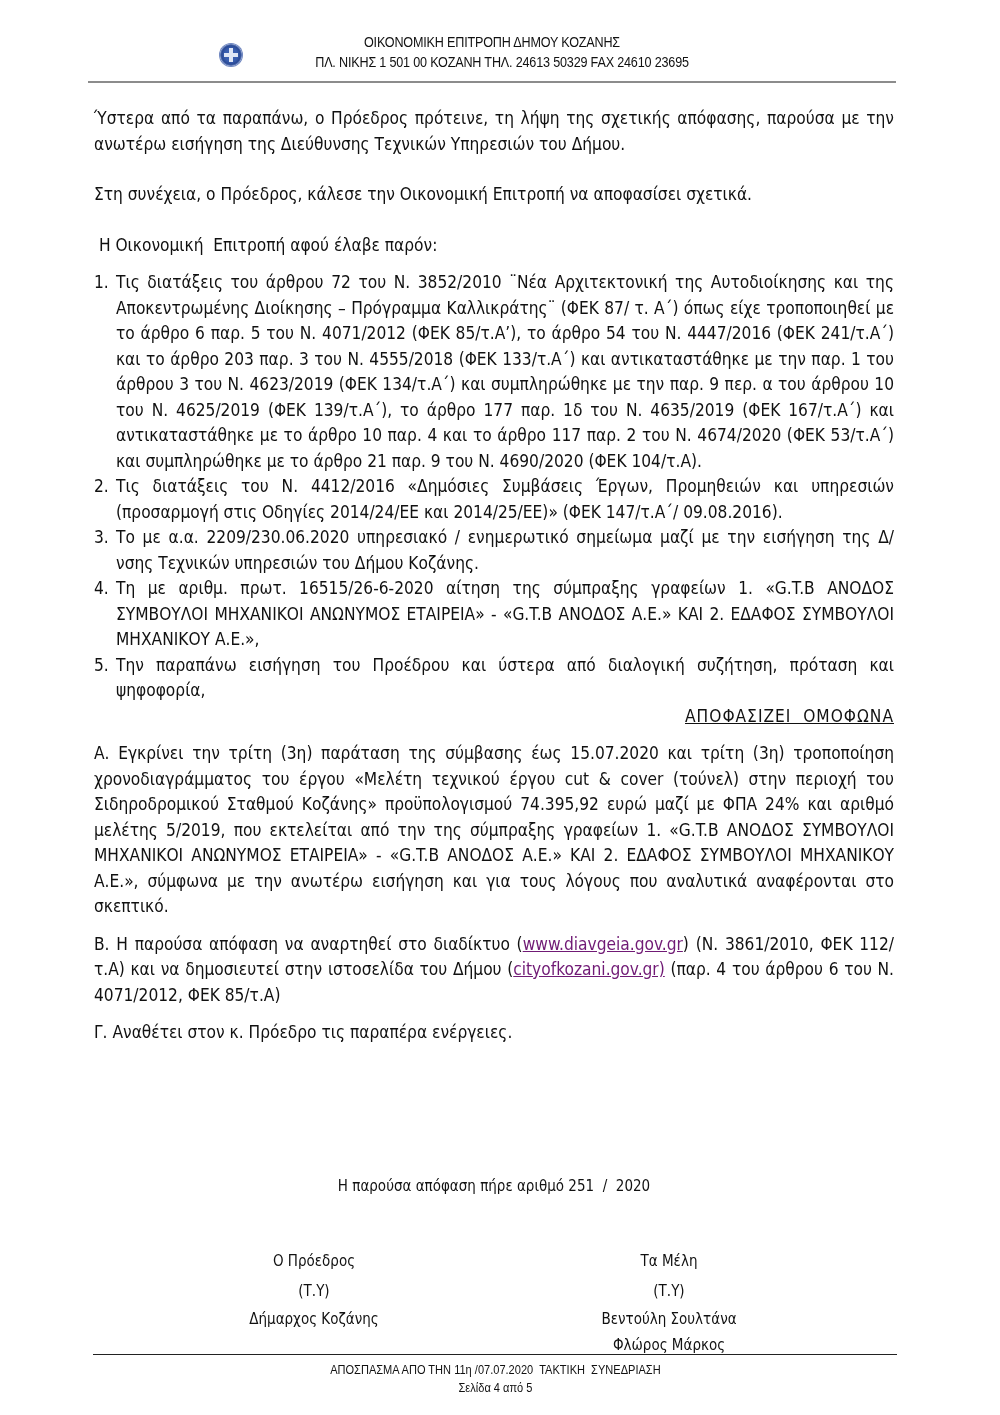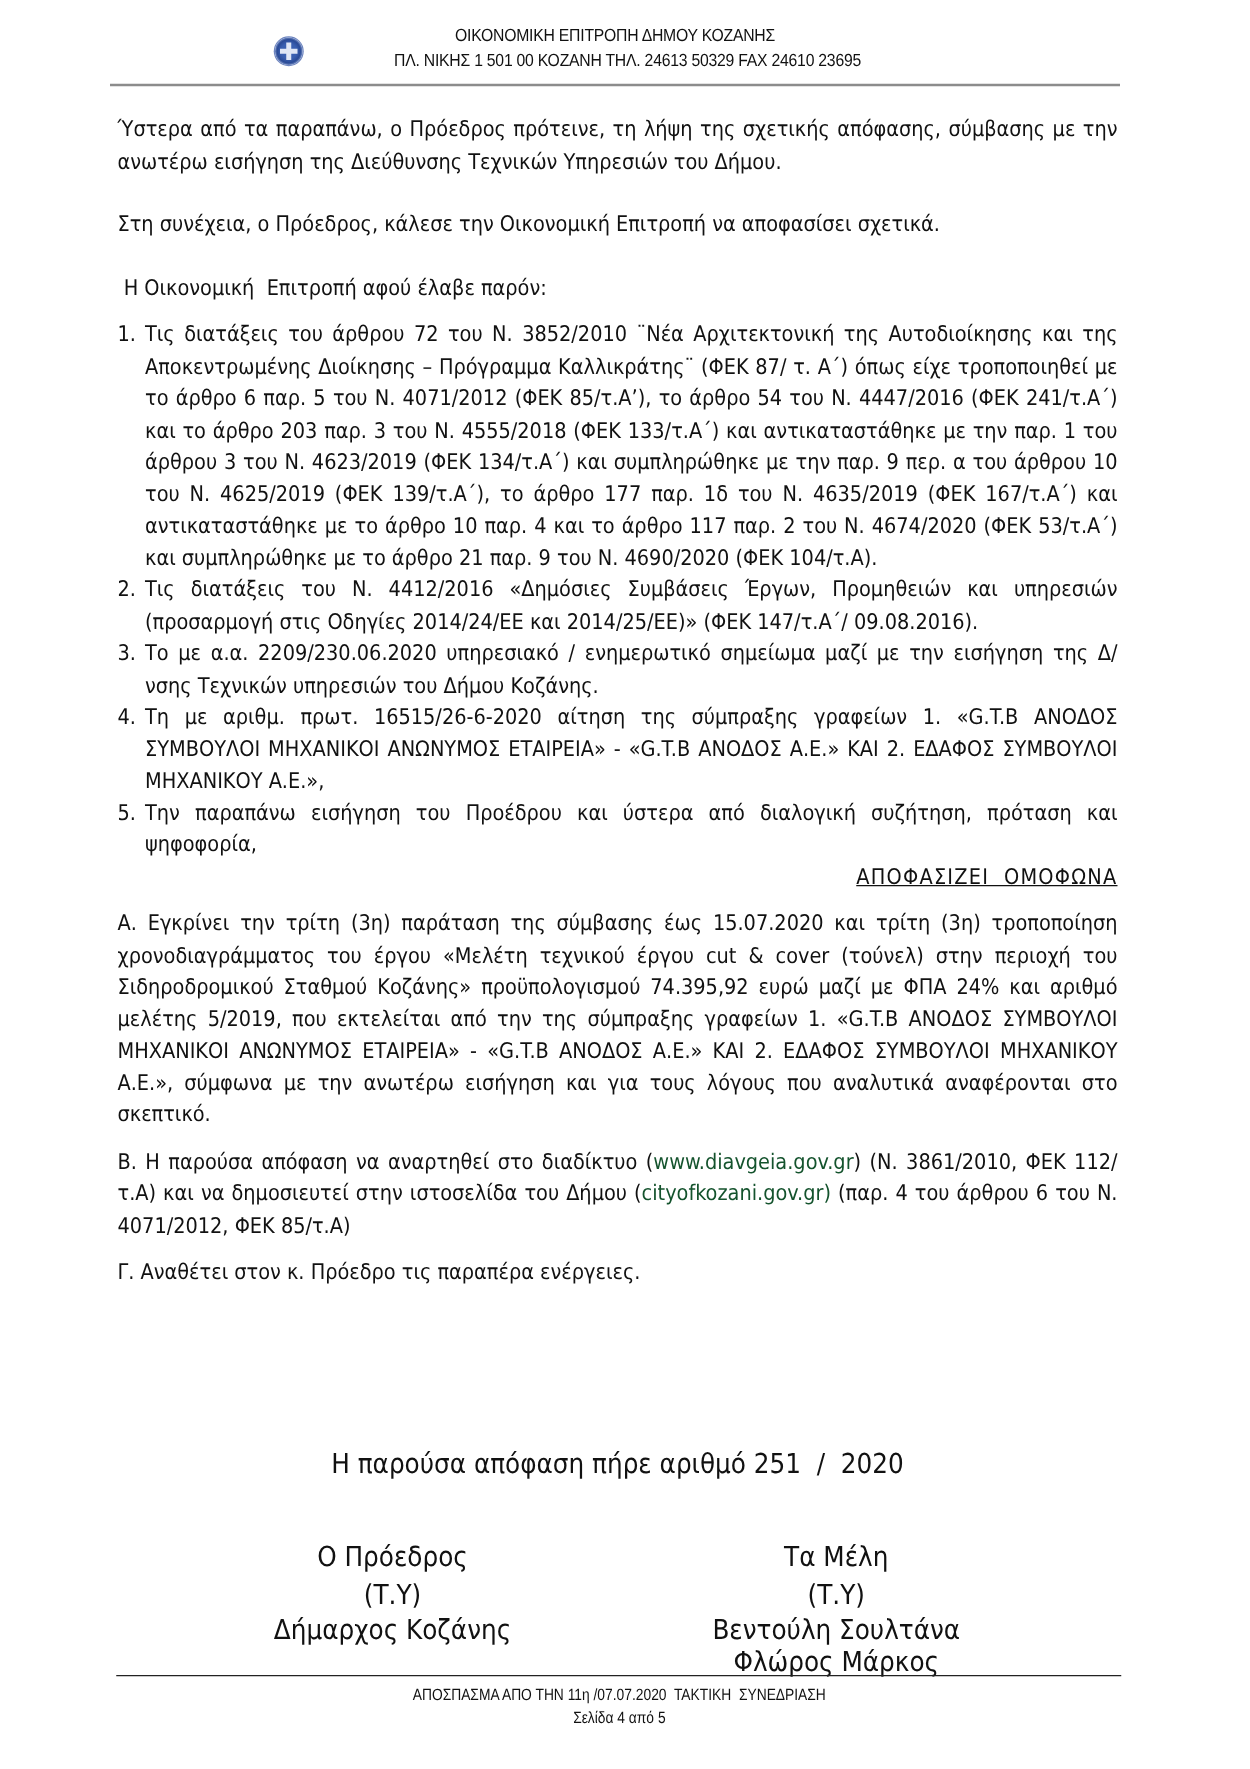--- a/index.html
+++ b/index.html
@@ -1,41 +1,41 @@
 <!DOCTYPE html>
 <html><head>
 <meta charset="utf-8">
 <style>
   html, body { margin: 0; padding: 0; background: #ffffff; }
   body { width: 1000px; height: 1415px; position: relative; overflow: hidden;
          font-family: "DejaVu Sans Condensed", "DejaVu Sans", sans-serif; color: #111; }
-  .page { position: absolute; left: 0; top: 0; width: 1000px; height: 1128px; }
+  .page { position: absolute; left: 0; top: 14px; width: 1000px; height: 1128px; }
 
   .header { position: absolute; left: 88px; top: 0; width: 808px; height: 70px; }
   .logo { position: absolute; left: 132px; top: 30px; width: 22px; height: 22px; border-radius: 50%;
           background: radial-gradient(circle, #3a5fb0 40%, #2a4a96 60%, #8aa0d0 75%, #2a4a96 85%);
           box-shadow: 0 0 0 1px #6f86c0; }
   .logo::before { content: ""; position: absolute; left: 9px; top: 4px; width: 4px; height: 14px; background: #dfe6f5; }
   .logo::after { content: ""; position: absolute; left: 4px; top: 9px; width: 14px; height: 4px; background: #dfe6f5; }
   .header-line1, .header-line2 { position: absolute; left: 0; width: 808px; text-align: center;
           font-family: "Liberation Sans", sans-serif; font-size: 14px; letter-spacing: -0.2px; transform: scaleX(0.9); }
   .header-line1 { top: 20px; }
   .header-line2 { top: 40px; left: 10px; }
   .header-rule { position: absolute; left: 0; top: 67px; width: 808px; height: 2px; background: #8c8c8c; }
 
   .body { position: absolute; left: 94px; top: 92px; width: 800px; font-size: 17.2px; line-height: 25.5px; }
   .p { margin: 0; text-align: justify; text-align-last: left; }
   .gap { height: 25px; }
   ol.items { list-style: none; margin: 0; padding: 0; }
   ol.items li { position: relative; padding-left: 22px; text-align: justify; }
   ol.items li .num { position: absolute; left: 0; top: 0; }
   .decide { text-align: right; margin: 0; letter-spacing: 1px; padding-left: 60px; text-decoration: underline; }
-  a.link { color: #14532d; }
+  a.link { color: #701a75; text-decoration: underline; }
 
-  .sig { position: absolute; left: 94px; top: 1160px; width: 800px; font-size: 22px; line-height: 24px; }
+  .sig { position: absolute; left: 94px; top: 1160px; width: 800px; font-size: 15px; line-height: 24px; }
   .center { text-align: center; }
   .cols { position: absolute; left: 0; top: 72px; width: 800px; }
   .col { position: absolute; top: 0; width: 330px; text-align: center; line-height: 30px; }
   .col.left { left: 55px; }
   .col.right { left: 410px; }
   .col .row { height: 30px; }
   .col .row.tight { height: 26px; line-height: 26px; }
 
   .footer-rule { position: absolute; left: 93px; top: 1340px; width: 804px; height: 1px; background: #222; }
   .footer { position: absolute; left: 93px; top: 1347px; width: 804px; text-align: center;
@@ -48,21 +48,21 @@
 <div class="page">
 
   <div class="header">
     <div class="logo"></div>
     <div class="header-line1">ΟΙΚΟΝΟΜΙΚΗ ΕΠΙΤΡΟΠΗ ΔΗΜΟΥ  ΚΟΖΑΝΗΣ</div>
     <div class="header-line2">ΠΛ. ΝΙΚΗΣ 1 501 00 ΚΟΖΑΝΗ ΤΗΛ. 24613 50329 FAX 24610 23695</div>
     <div class="header-rule"></div>
   </div>
 
   <div class="body">
-    <p class="p">Ύστερα από τα παραπάνω, ο Πρόεδρος πρότεινε, τη λήψη της σχετικής απόφασης, σύμβασης με την ανωτέρω εισήγηση της Διεύθυνσης Τεχνικών Υπηρεσιών του Δήμου.</p>
+    <p class="p">Ύστερα από τα παραπάνω, ο Πρόεδρος πρότεινε, τη λήψη της σχετικής απόφασης, παρούσα με την ανωτέρω εισήγηση της Διεύθυνσης Τεχνικών Υπηρεσιών του Δήμου.</p>
     <div class="gap"></div>
     <p class="p">Στη συνέχεια, ο Πρόεδρος, κάλεσε την Οικονομική Επιτροπή να αποφασίσει σχετικά.</p>
     <div class="gap"></div>
     <p class="p" style="white-space:pre;"> Η Οικονομική  Επιτροπή αφού έλαβε παρόν:</p>
     <div style="height:12px"></div>
 
     <ol class="items">
       <li><span class="num">1.</span><span>Τις διατάξεις του άρθρου 72 του Ν. 3852/2010 ¨Νέα Αρχιτεκτονική της Αυτοδιοίκησης και της Αποκεντρωμένης Διοίκησης – Πρόγραμμα Καλλικράτης¨ (ΦΕΚ 87/ τ. Α΄) όπως είχε τροποποιηθεί με το άρθρο 6 παρ. 5 του Ν. 4071/2012 (ΦΕΚ 85/τ.Α’), το άρθρο 54 του Ν. 4447/2016 (ΦΕΚ 241/τ.Α΄) και το άρθρο 203 παρ. 3 του Ν. 4555/2018 (ΦΕΚ 133/τ.Α΄) και αντικαταστάθηκε με την παρ. 1 του άρθρου 3 του Ν. 4623/2019 (ΦΕΚ 134/τ.Α΄) και συμπληρώθηκε με την παρ. 9 περ. α του άρθρου 10 του Ν. 4625/2019 (ΦΕΚ 139/τ.Α΄), το άρθρο 177 παρ. 1δ του Ν. 4635/2019 (ΦΕΚ 167/τ.Α΄) και αντικαταστάθηκε με το άρθρο 10 παρ. 4 και το άρθρο 117 παρ. 2 του Ν. 4674/2020 (ΦΕΚ 53/τ.Α΄) και συμπληρώθηκε με το άρθρο 21 παρ. 9 του Ν. 4690/2020 (ΦΕΚ 104/τ.Α).</span></li>
       <li><span class="num">2.</span><span>Τις διατάξεις του Ν. 4412/2016 «Δημόσιες Συμβάσεις Έργων, Προμηθειών και υπηρεσιών (προσαρμογή στις Οδηγίες 2014/24/ΕΕ και 2014/25/ΕΕ)» (ΦΕΚ 147/τ.Α΄/ 09.08.2016).</span></li>
       <li><span class="num">3.</span><span>Το με α.α. 2209/230.06.2020 υπηρεσιακό / ενημερωτικό σημείωμα μαζί με την εισήγηση της Δ/νσης Τεχνικών υπηρεσιών του Δήμου Κοζάνης.</span></li>

